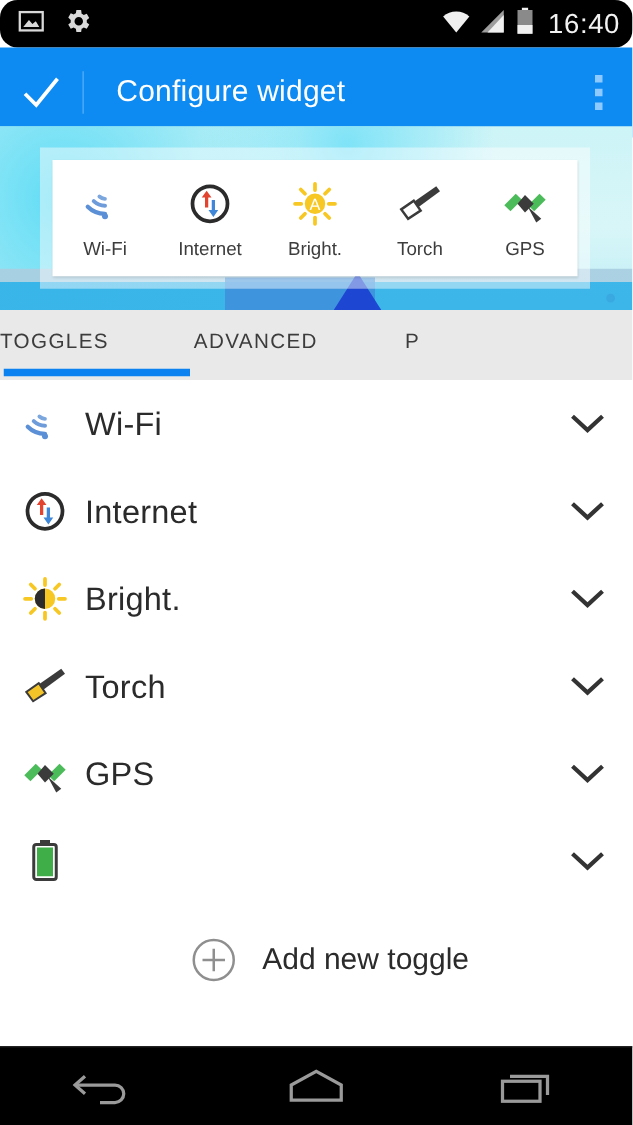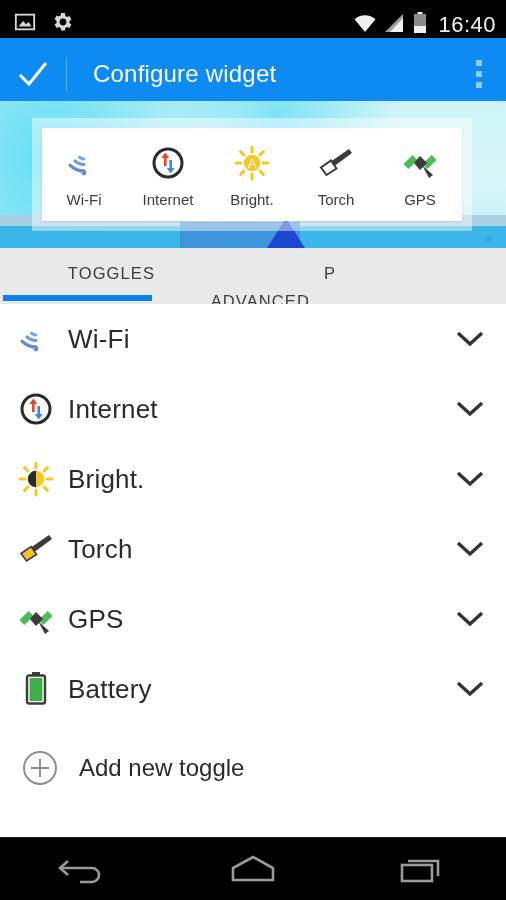--- a/index.html
+++ b/index.html
@@ -7,22 +7,23 @@
     width: 506px; height: 900px;
     font-family: "Liberation Sans", sans-serif;
     background: #ffffff;
     overflow: hidden;
   }
   .phone { position: relative; width: 506px; height: 900px; background: #fff; }
 
   
   .statusbar {
     position: absolute; top: 0; left: 0; width: 506px; height: 38px;
-    background: #000; display: flex; align-items: flex-end;
+    background: #000; display: flex; align-items: center;
     padding: 0 10px 0 14px;
+    border-radius: 14px;
   }
   .sb-left { display: flex; align-items: center; gap: 14px; }
   .sb-right { margin-left: auto; display: flex; align-items: center; gap: 7px; }
   .sb-time { color: #f2f2f2; font-size: 22px; letter-spacing: 0.5px; margin-left: 4px; }
 
   
   .appbar {
     position: absolute; top: 38px; left: 0; width: 506px; height: 72px;
     background: #0d8bf2; display: flex; align-items: center;
   }
@@ -74,43 +75,43 @@
   .pv-cell { display: flex; flex-direction: column; align-items: center; width: 68px; }
   .pv-icon { height: 44px; display: flex; align-items: center; justify-content: center; }
   .pv-label { font-size: 15px; color: #3d3d3d; margin-top: 6px; }
 
   
   .tabbar {
     position: absolute; top: 248px; left: 0; width: 506px; height: 56px;
     background: #e9e9e9; display: flex; align-items: flex-start;
   }
   .tab {
-    height: 50px; display: flex; align-items: center; justify-content: flex-end;
+    height: 50px; display: flex; align-items: center; justify-content: flex-start;
     font-size: 16.5px; color: #3c3c3c; letter-spacing: 1.1px; position: relative;
     flex: 0 0 auto;
   }
   .tab.t1 { width: 155px; }
   .tab.t2 { width: 155px; }
-  .tab.t3 { width: 155px; margin-top: 28px; }
+  .tab.t3 { width: 155px; }
   .tab.t4 { width: 60px; justify-content: flex-start; padding-left: 14px; overflow: hidden; }
   .tab.active::after {
     content: ""; position: absolute; left: 3px; right: 3px; bottom: -3px;
     height: 6px; background: #0b82f0;
   }
 
   
   .list { position: absolute; top: 304px; left: 0; width: 506px; height: 533px; background: #fff; }
   .row {
     height: 70px; display: flex; align-items: center; padding: 0 0 0 10px;
   }
   .row-icon { width: 52px; height: 44px; display: flex; align-items: center; justify-content: center; }
   .row-label { font-size: 26px; color: #2b2b2b; margin-left: 6px; letter-spacing: .2px; }
   .row-chev { margin-left: auto; width: 72px; display: flex; align-items: center; justify-content: center; }
 
-  .addrow { height: 72px; display: flex; align-items: center; padding-left: 20px; margin-top: 8px; }
+  .addrow { height: 72px; display: flex; align-items: center; padding-left: 20px; margin-top: 8px; justify-content: center; }
   .add-icon { width: 40px; height: 40px; display: flex; align-items: center; justify-content: center; }
   .add-label { font-size: 24px; color: #2b2b2b; margin-left: 19px; }
 
   
   .navbar {
     position: absolute; bottom: 0; left: 0; width: 506px; height: 63px;
     background: #000; display: flex; align-items: center; justify-content: space-around;
     border-top: 1px solid #1a1a1a;
   }
   .nav-btn { width: 100px; height: 63px; display: flex; align-items: center; justify-content: center; }
@@ -356,21 +357,20 @@
     </div>
 
     <div class="row">
       <div class="row-icon">
         <svg width="24" height="36" viewBox="0 0 24 36">
           <rect x="8" y="1" width="8" height="3.5" fill="#3b3b3b"></rect>
           <rect x="3" y="4.5" width="18" height="28" rx="2" fill="#fff" stroke="#3b3b3b" stroke-width="2.4"></rect>
           <rect x="5.6" y="7" width="12.8" height="23" fill="#3fae49"></rect>
         </svg>
       </div>
-      <div class="row-label">Battery</div>
       <div class="row-chev">
         <svg width="30" height="18" viewBox="0 0 30 18">
             <polyline points="3,3 15,14 27,3" fill="none" stroke="#333" stroke-width="3.4"></polyline>
           </svg>
       </div>
     </div>
 
     <div class="addrow">
       <div class="add-icon">
         <svg width="38" height="38" viewBox="0 0 38 38">

